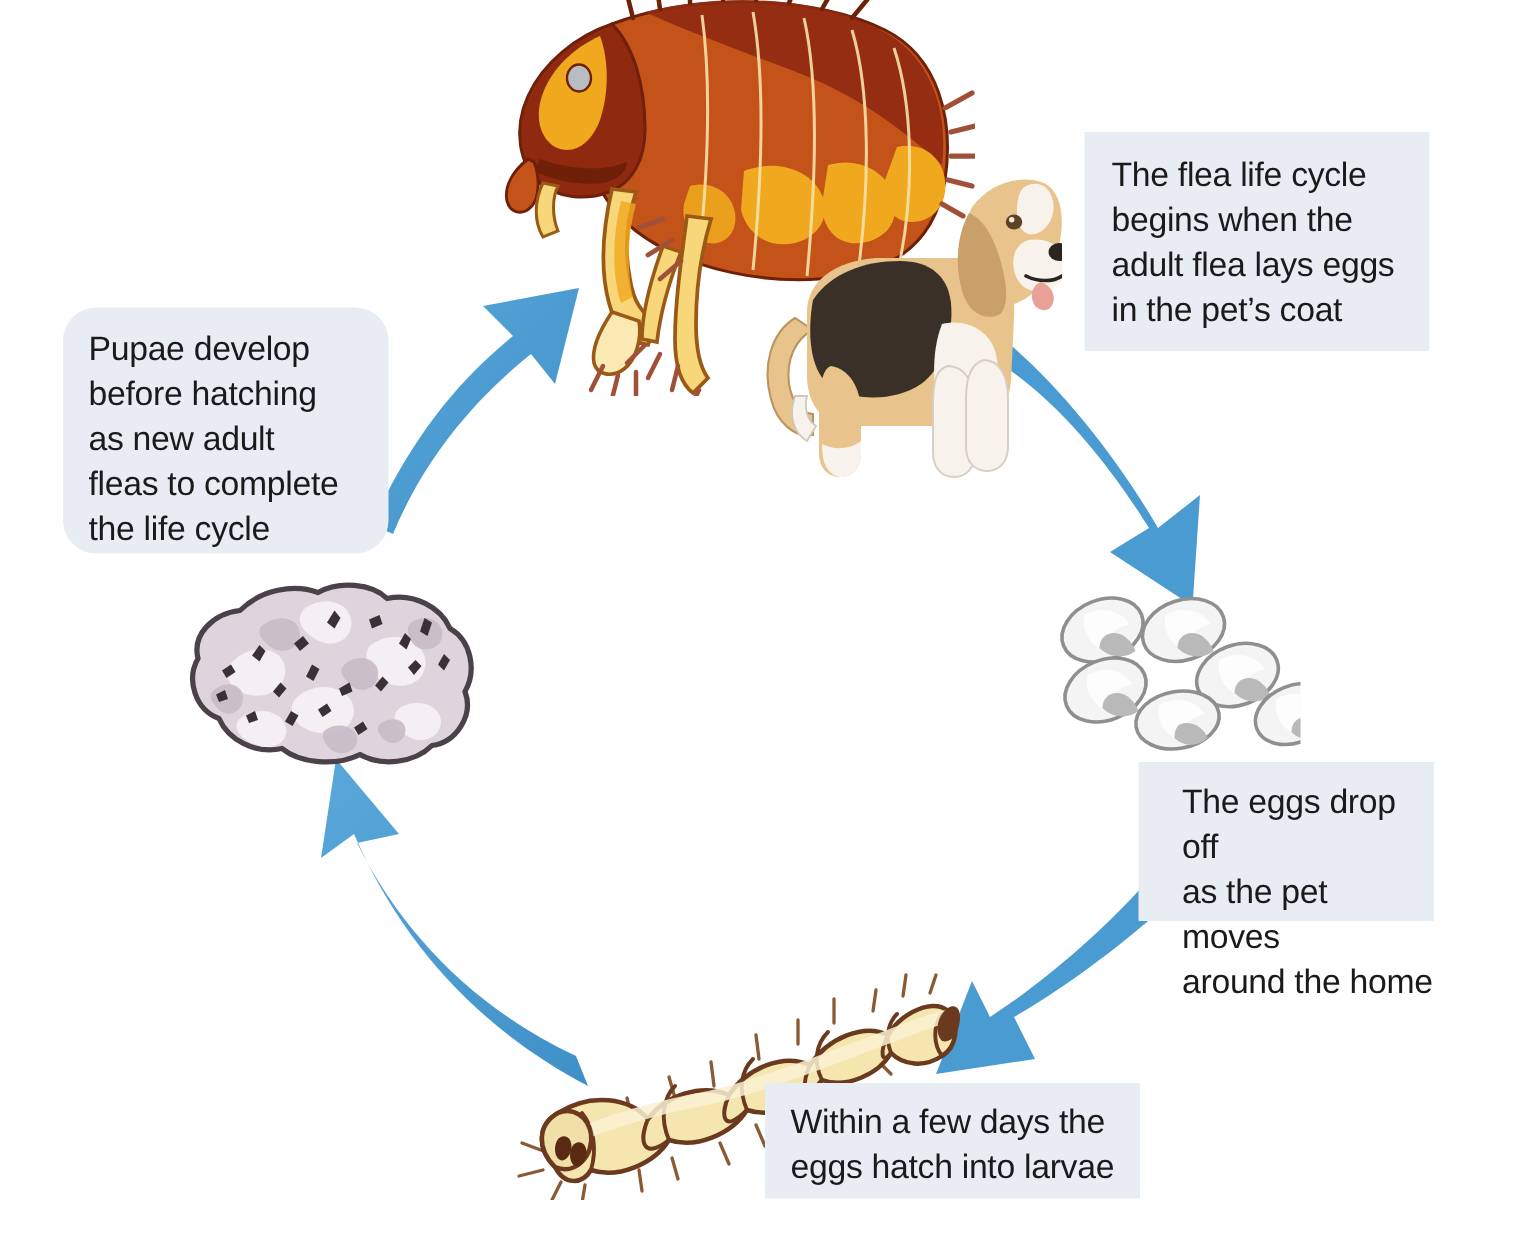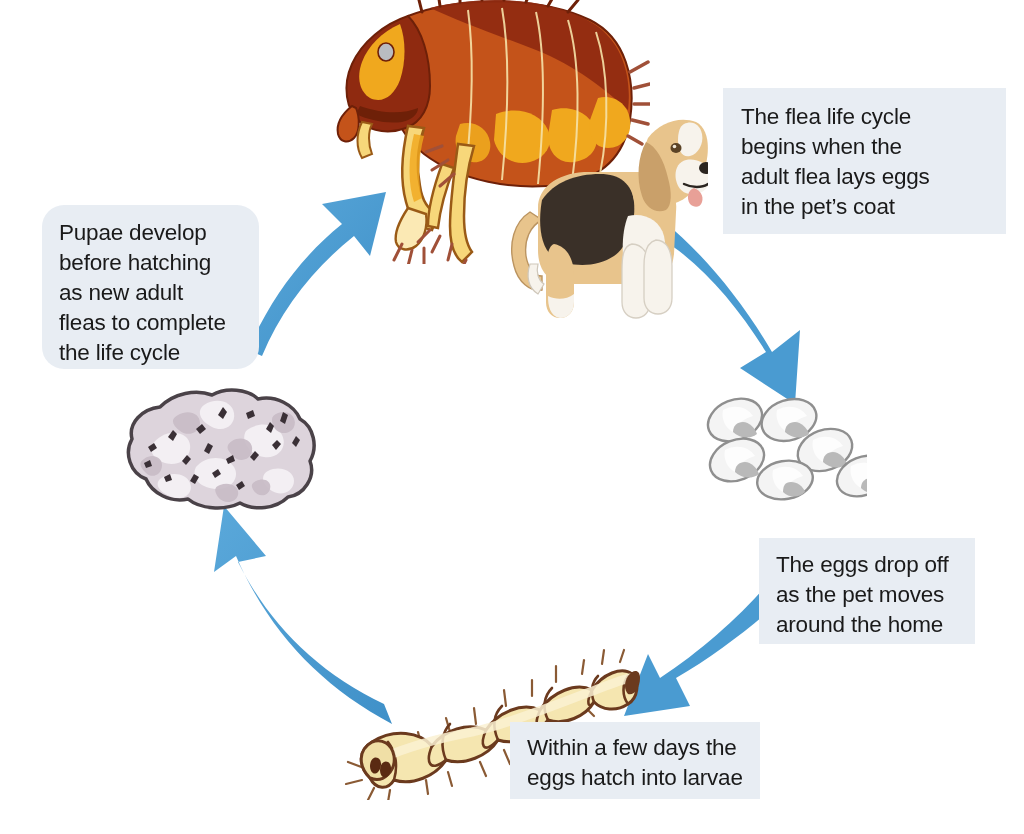--- a/index.html
+++ b/index.html
@@ -20,31 +20,31 @@
     background: #e8edf3;
     color: #1a1a1a;
     font-family: "Liberation Sans", sans-serif;
     font-size: 22.5px;
     line-height: 1.33;
     letter-spacing: -0.2px;
     box-sizing: border-box;
     white-space: pre-line;
   }
   #callout-eggs-laid {
-    left: 723px; top: 88px; width: 283px; height: 146px;
+    left: 723px; top: 88px; width: 230px; height: 146px;
     padding: 14px 12px 0 18px;
   }
   #callout-pupae {
     left: 42px; top: 205px; width: 217px; height: 164px;
     padding: 13px 0 0 17px;
     border-radius: 22px;
   }
   #callout-eggs-drop {
-    left: 759px; top: 538px; width: 216px; height: 106px;
-    padding: 12px 0 0 17px;
+    left: 759px; top: 508px; width: 197px; height: 106px;
+    padding: 12px 0 0 29px;
   }
   #callout-larvae {
     left: 510px; top: 722px; width: 250px; height: 77px;
     padding: 11px 16px 0 17px;
   }
   .art {
     position: absolute;
   }
   #flea-art   { left: 290px; top: -6px;  width: 360px; height: 270px; }
   #dog-art    { left: 508px; top: 104px; width: 200px; height: 220px; }

